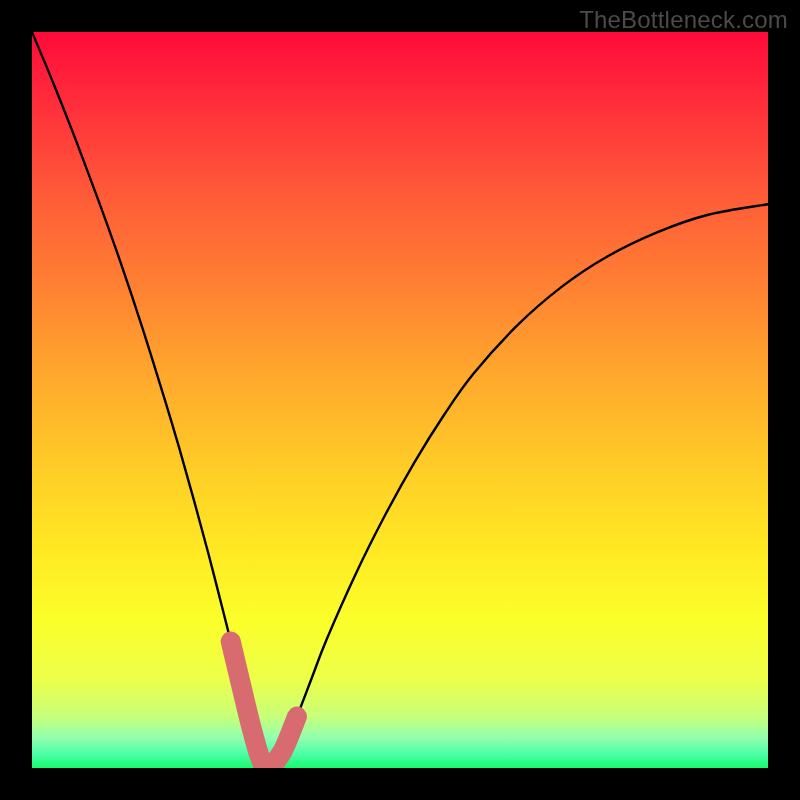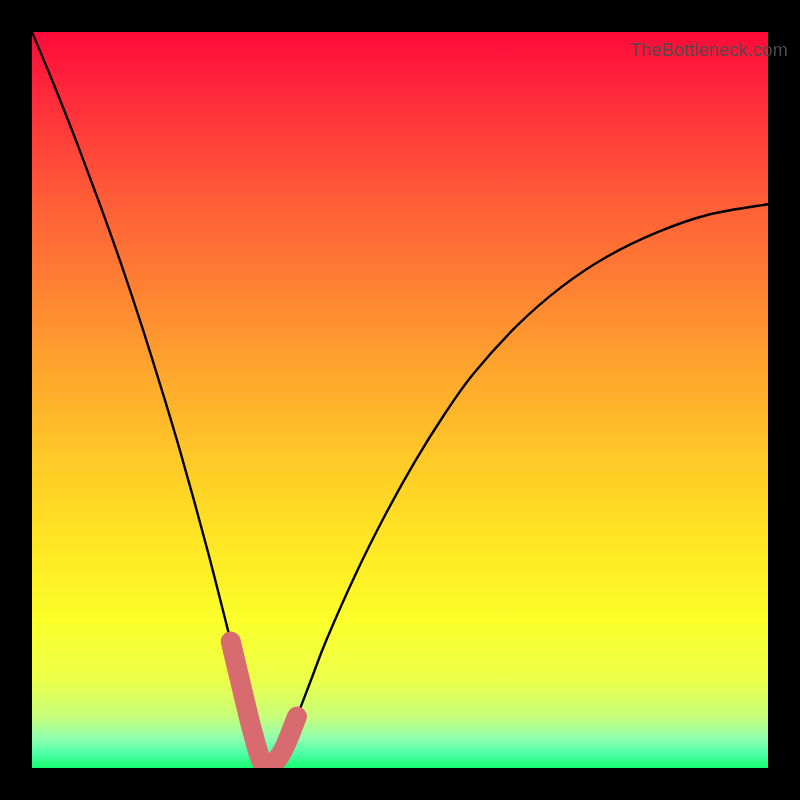--- a/index.html
+++ b/index.html
@@ -39,24 +39,23 @@
     left: 0;
     top: 0;
     width: 736px;
     height: 736px;
   }
   .watermark {
     position: absolute;
     top: 6px;
     right: 12px;
     color: #4b4b4b;
-    font-size: 18px;
+    font-size: 24px;
     letter-spacing: 0.2px;
     font-weight: 400;
-    margin-top: 34px;
   }
 </style>
 </head>
 <body>
 
 <div class="frame">
   <svg class="plot" viewBox="0 0 736 736" preserveAspectRatio="none">
     <path id="curve-path" fill="none" stroke="#000000" stroke-width="2.4" stroke-linecap="round" stroke-linejoin="round" d="M 0 0 C 3.6799999999999997 8.832000000000013, 14.719999999999999 34.837333333333405, 22.08 52.992000000000075 C 29.439999999999998 71.14666666666675, 36.8 89.79200000000002, 44.16 108.928 C 51.519999999999996 128.064, 58.879999999999995 147.69066666666666, 66.24 167.808 C 73.6 187.92533333333333, 80.96 208.28800000000007, 88.32 229.63200000000006 C 95.67999999999999 250.97600000000006, 103.03999999999999 273.05600000000004, 110.39999999999999 295.872 C 117.75999999999999 318.688, 126.34666666666665 346.53333333333336, 132.48 366.528 C 138.61333333333332 386.5226666666667, 142.29333333333335 398.912, 147.20000000000002 415.84 C 152.10666666666668 432.768, 157.01333333333332 450.30933333333337, 161.92 468.096 C 166.82666666666665 485.88266666666664, 171.73333333333332 503.9146666666666, 176.64 522.56 C 181.54666666666665 541.2053333333333, 187.68 565.4933333333333, 191.36 579.9680000000001 C 195.04000000000002 594.4426666666668, 196.2666666666667 599.3493333333333, 198.72000000000003 609.408 C 201.17333333333335 619.4666666666667, 203.6266666666667 630.016, 206.08 640.3199999999999 C 208.53333333333333 650.6239999999999, 210.98666666666668 661.1733333333333, 213.44 671.232 C 215.89333333333332 681.2906666666667, 218.34666666666664 691.5946666666666, 220.79999999999998 700.672 C 223.25333333333333 709.7493333333334, 225.70666666666665 719.808, 228.16 725.696 C 230.61333333333334 731.5840000000001, 231.84 736.9813333333334, 235.52 736 C 239.20000000000002 735.0186666666666, 245.33333333333334 728.3946666666667, 250.24 719.808 C 255.14666666666668 711.2213333333333, 260.0533333333333 696.7466666666667, 264.96 684.48 C 269.8666666666667 672.2133333333334, 274.7733333333333 658.9653333333333, 279.68 646.208 C 284.5866666666667 633.4506666666666, 287.04 625.3546666666667, 294.40000000000003 607.936 C 301.76000000000005 590.5173333333333, 314.02666666666664 562.5493333333334, 323.84 541.696 C 333.6533333333333 520.8426666666667, 343.46666666666664 501.46133333333336, 353.28 482.81600000000003 C 363.0933333333333 464.1706666666667, 372.9066666666667 446.5066666666666, 382.72 429.82399999999996 C 392.53333333333336 413.1413333333333, 402.3466666666667 397.44000000000005, 412.16 382.72 C 421.97333333333336 368, 429.3333333333333 356.4693333333333, 441.59999999999997 341.50399999999996 C 453.8666666666666 326.53866666666664, 471.0400000000001 307.4026666666667, 485.76000000000005 292.928 C 500.48 278.4533333333333, 515.1999999999999 265.9413333333333, 529.92 254.656 C 544.64 243.37066666666666, 558.1333333333333 234.2933333333333, 574.08 225.21599999999995 C 590.0266666666668 216.1386666666666, 608.4266666666667 207.30666666666667, 625.6 200.192 C 642.7733333333333 193.07733333333334, 658.72 187.18933333333334, 677.12 182.52800000000002 C 695.52 177.8666666666667, 726.1866666666667 173.94133333333338, 736 172.22400000000005"></path>
     <path id="highlight-path" fill="none" stroke="#d86b6f" stroke-width="20" stroke-linecap="round" stroke-linejoin="round" d="M 198.72000000000003 609.408 C 199.9466666666667 614.56, 203.6266666666667 630.016, 206.08 640.3199999999999 C 208.53333333333333 650.6239999999999, 210.98666666666668 661.1733333333333, 213.44 671.232 C 215.89333333333332 681.2906666666667, 218.34666666666664 691.5946666666666, 220.79999999999998 700.672 C 223.25333333333333 709.7493333333334, 225.70666666666665 719.808, 228.16 725.696 C 230.61333333333334 731.5840000000001, 231.84 736.9813333333334, 235.52 736 C 239.20000000000002 735.0186666666666, 245.33333333333334 728.3946666666667, 250.24 719.808 C 255.14666666666668 711.2213333333333, 262.50666666666666 690.368, 264.96 684.48"></path>
   </svg>

